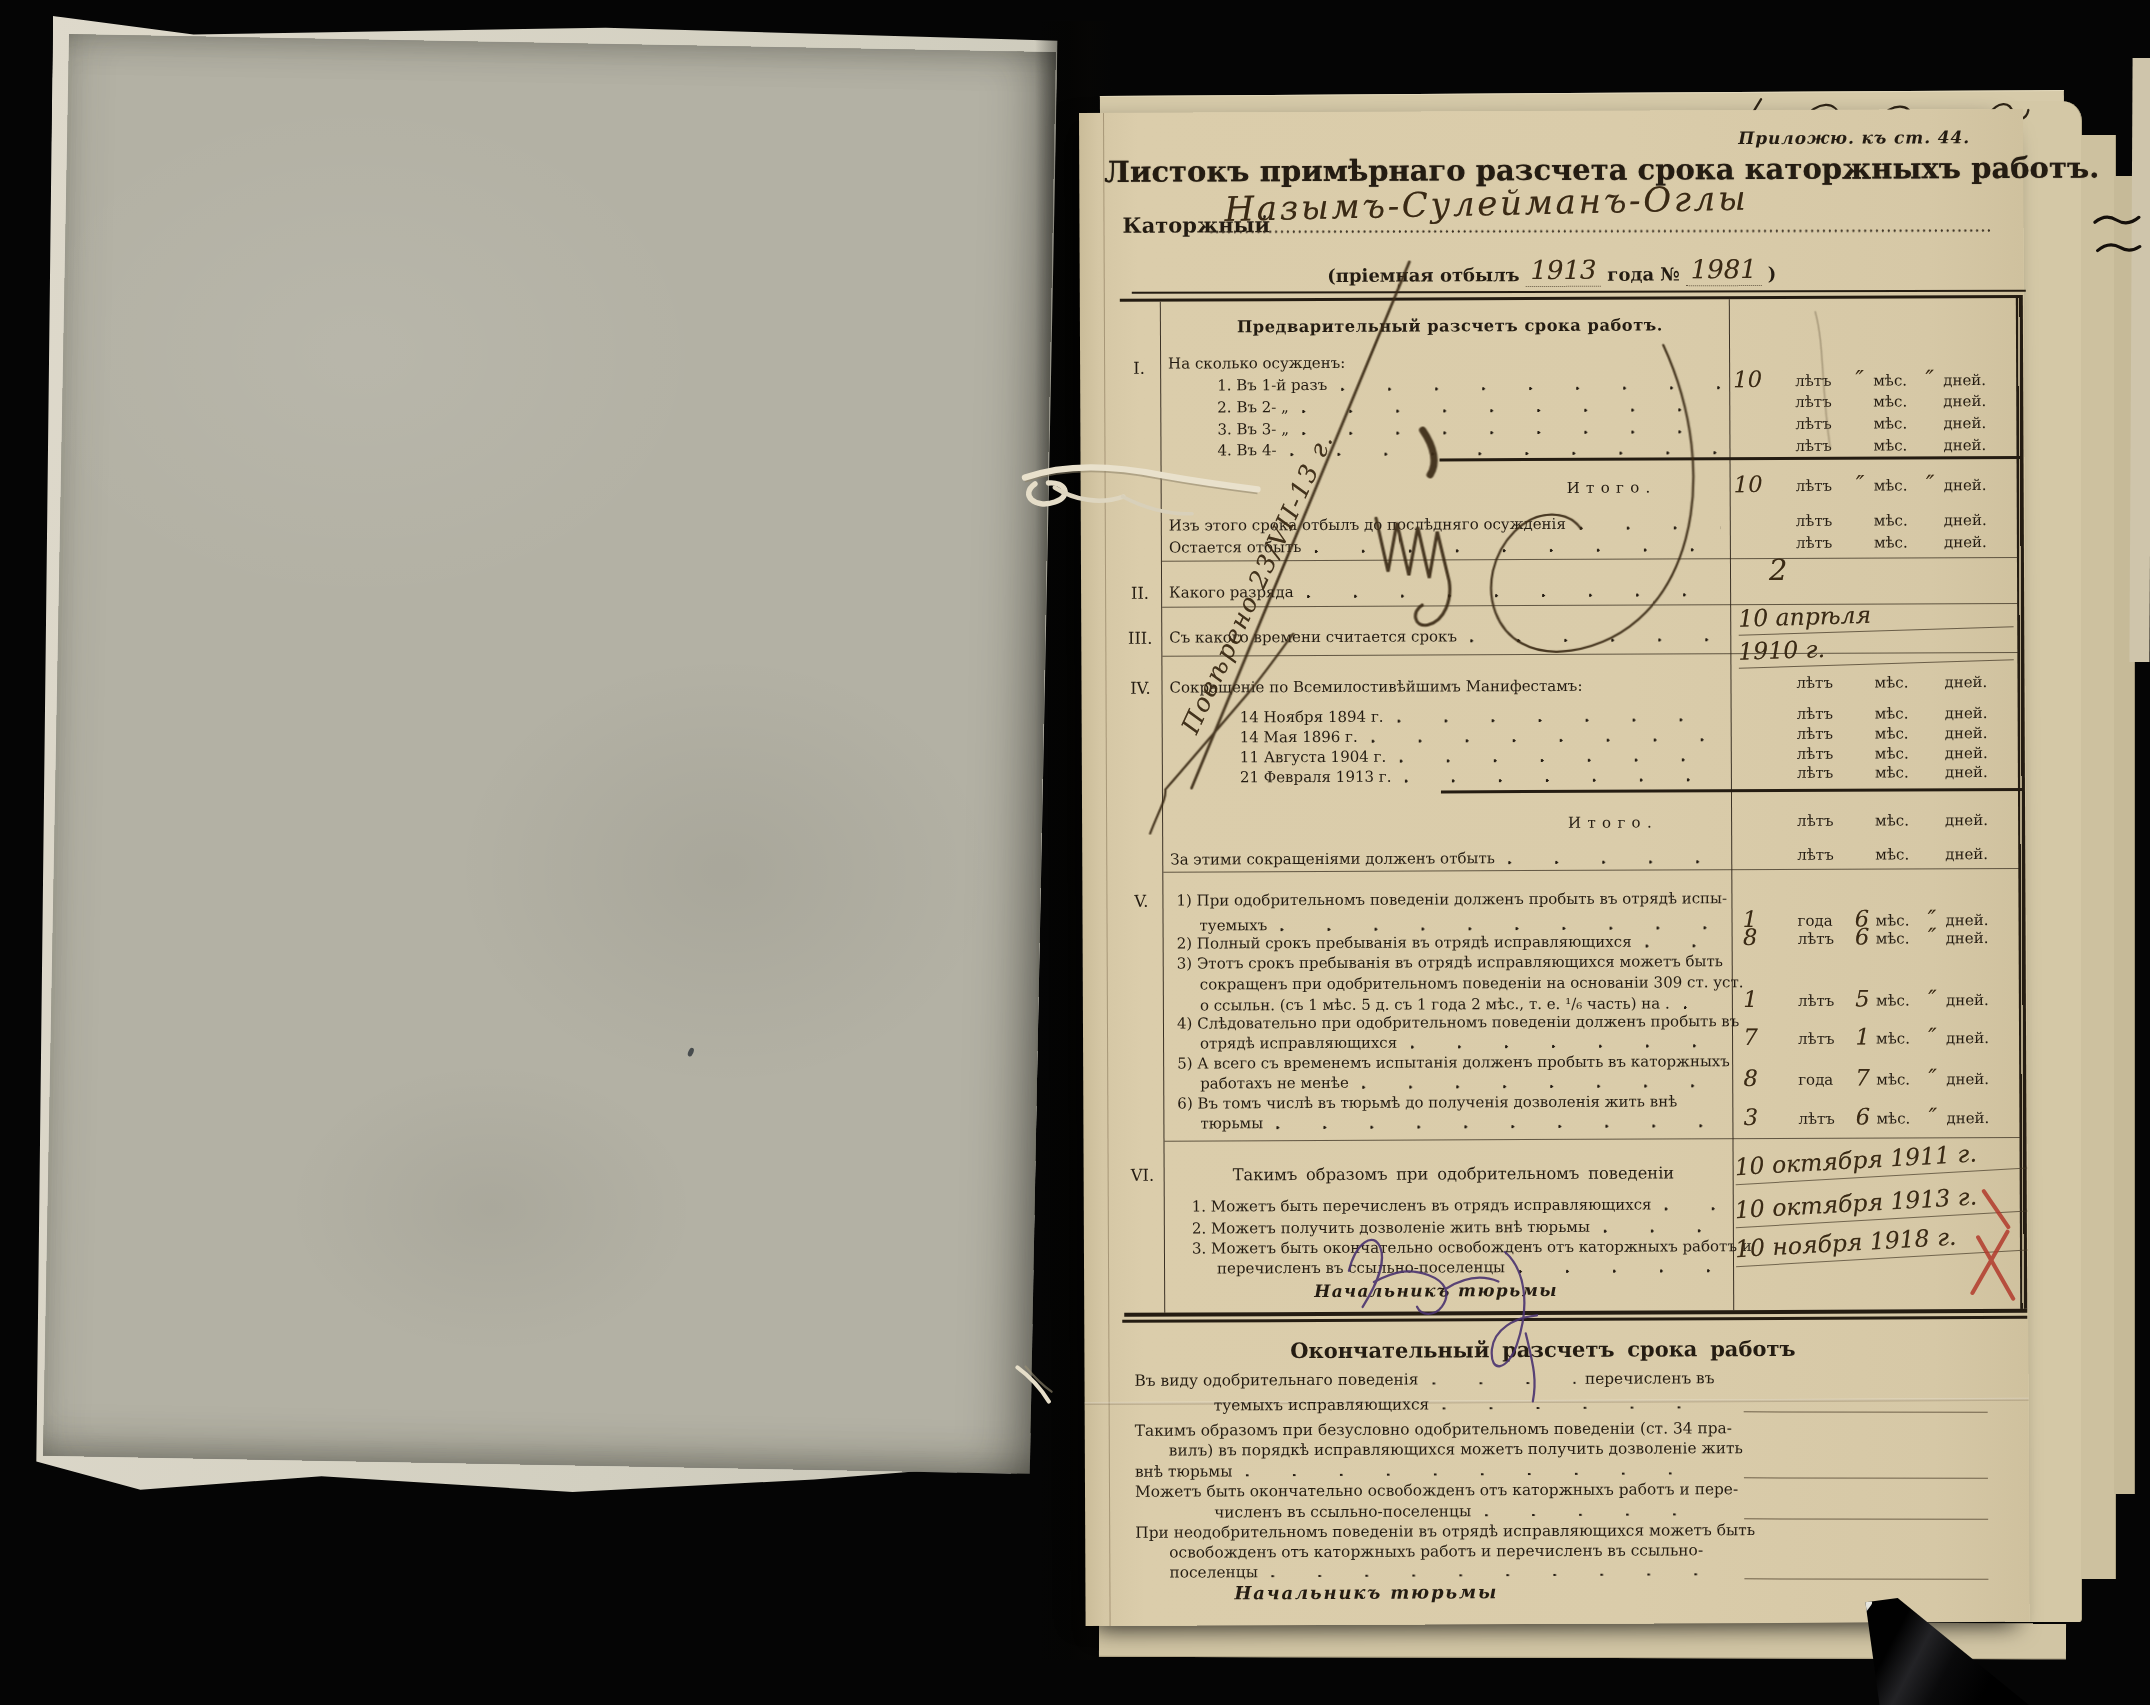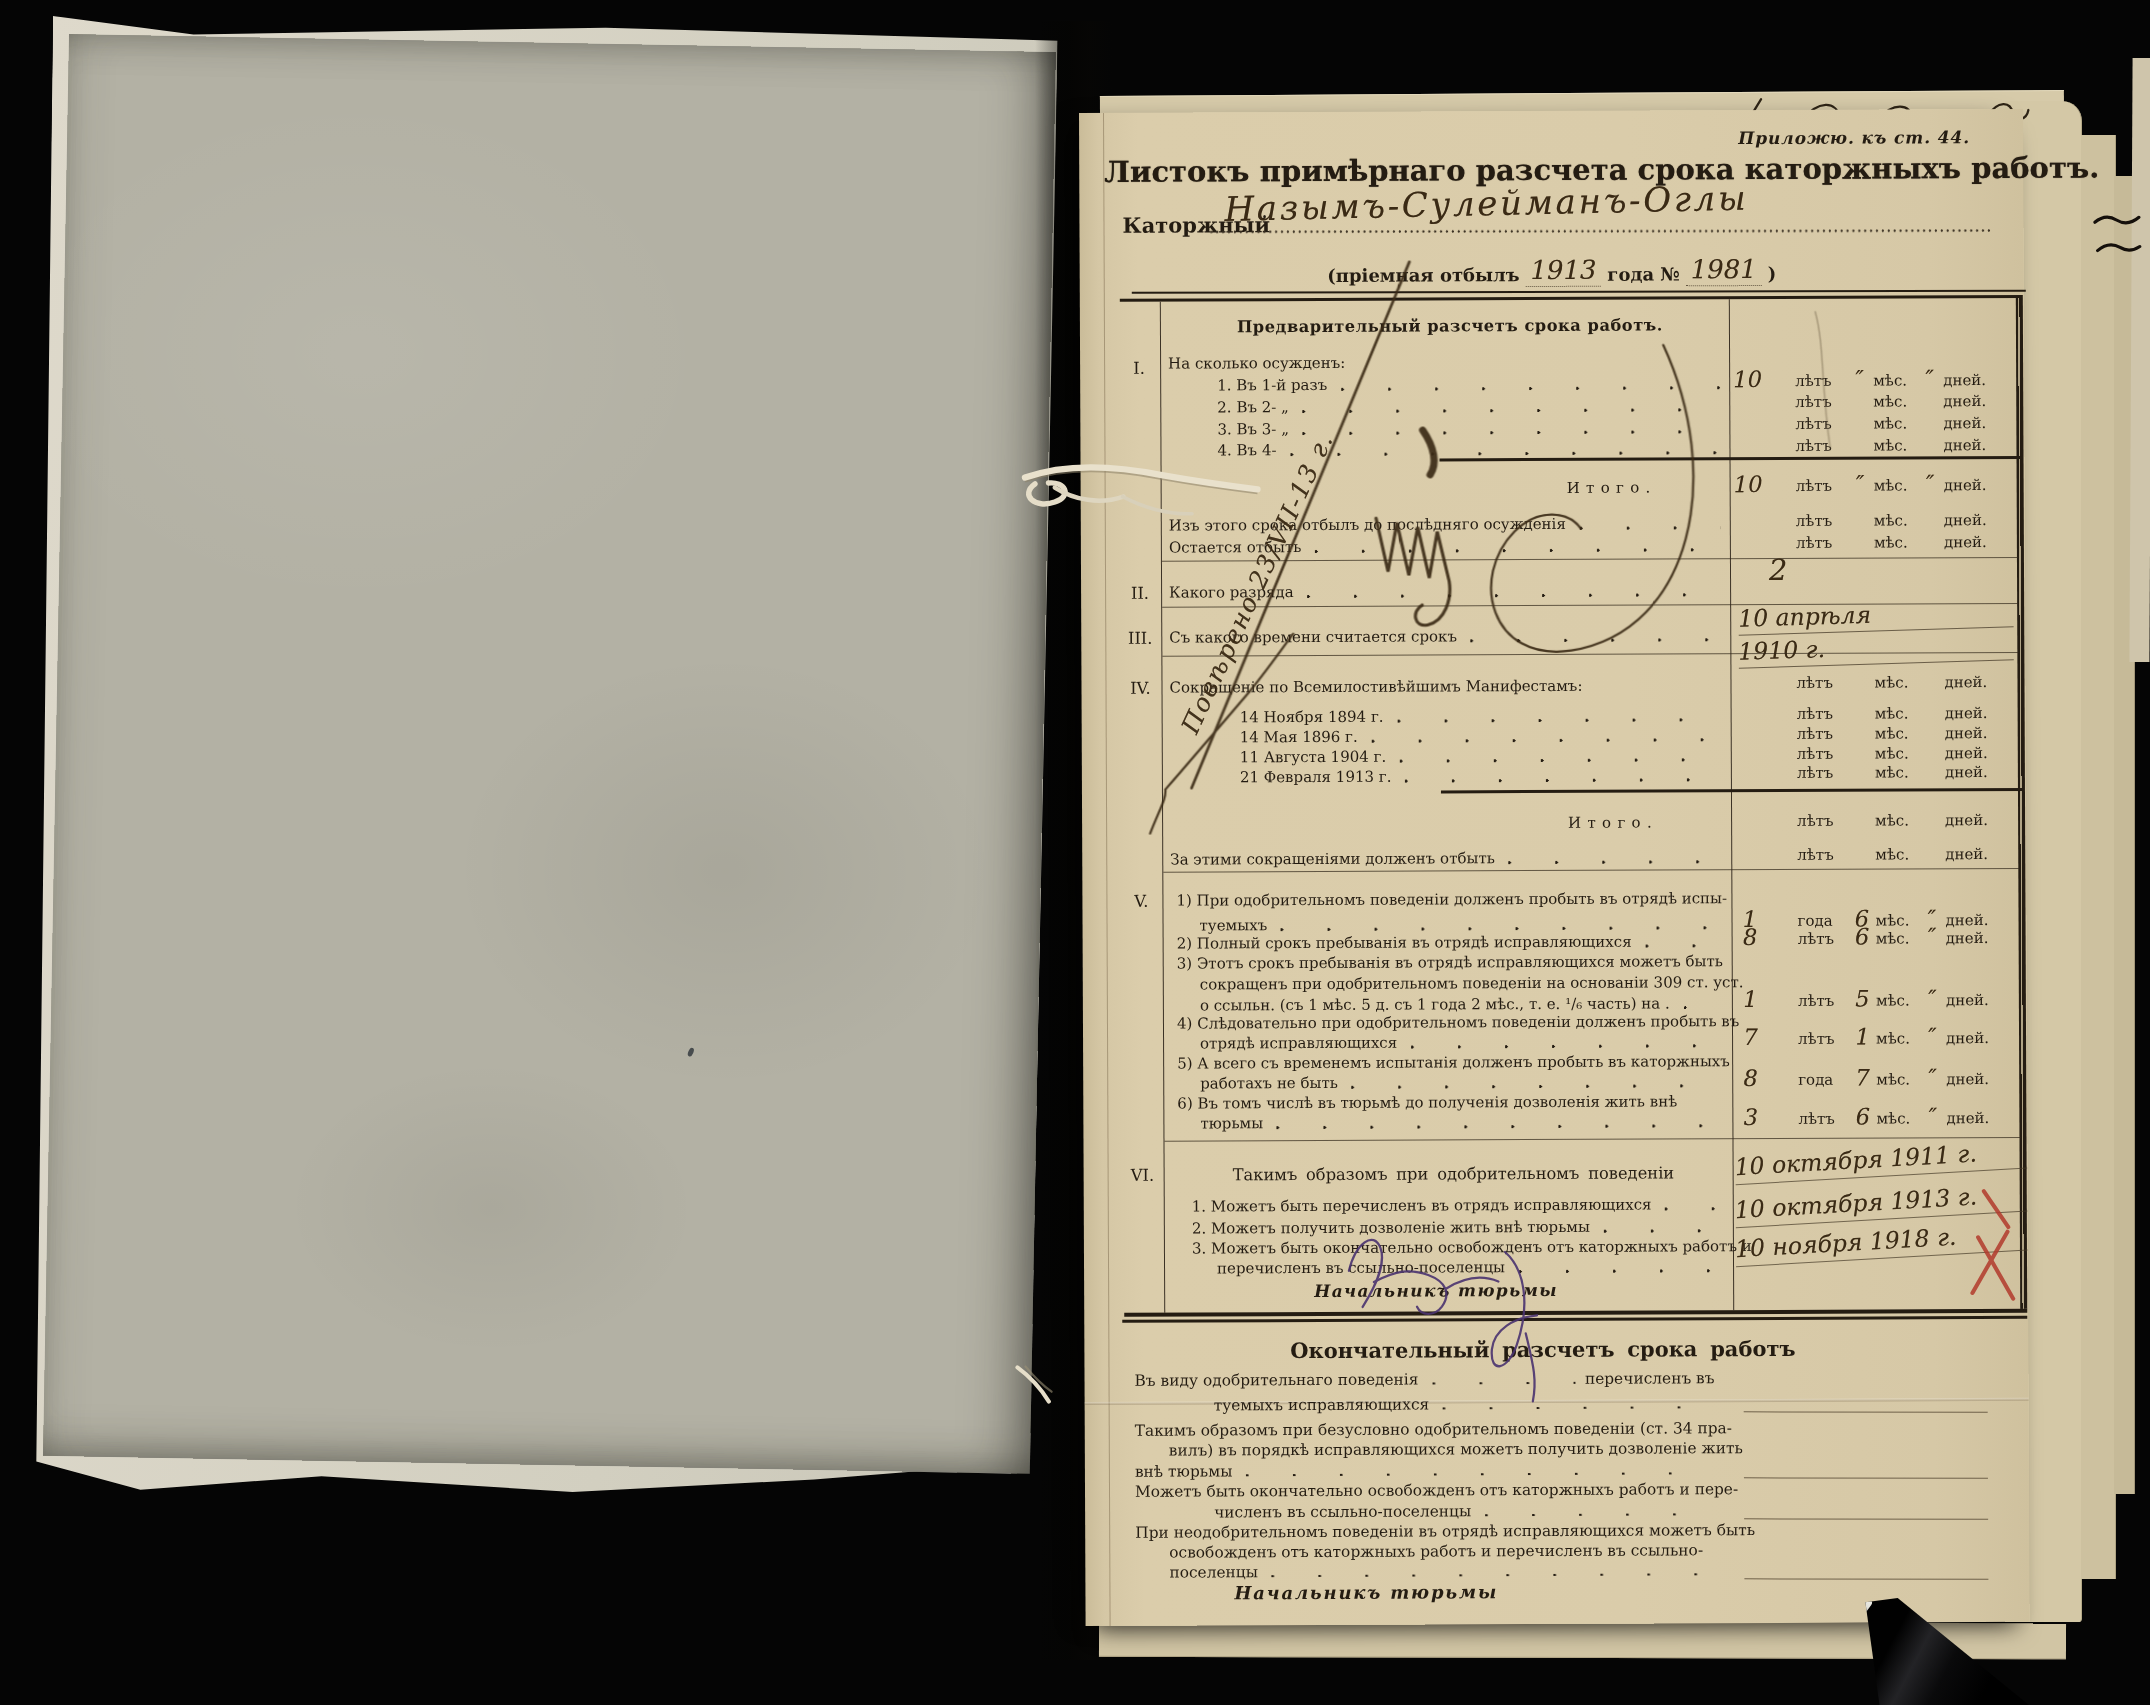--- a/index.html
+++ b/index.html
@@ -430,21 +430,21 @@
         <span class="v hw">7</span>
           <span class="u1">лѣтъ</span>
         <span class="v v2 hw">1</span>
           <span class="u2">мѣс.</span>
         <span class="v v3 hw">″</span>
           <span class="u3">дней.</span>
       </div>
 
       <span class="qtext" style="left:54px;top:753px">5) А всего съ временемъ испытанія долженъ  пробыть въ  каторжныхъ</span>
       <div class="qline" style="left:77px;top:773px;width:532px">
-        <span>работахъ не быть</span>
+        <span>работахъ не менѣе</span>
           <i class="dots"></i>
       </div>
       <div class="arow" style="top:771px">
         <span class="v hw">8</span>
           <span class="u1">года</span>
         <span class="v v2 hw">7</span>
           <span class="u2">мѣс.</span>
         <span class="v v3 hw">″</span>
           <span class="u3">дней.</span>
       </div>

